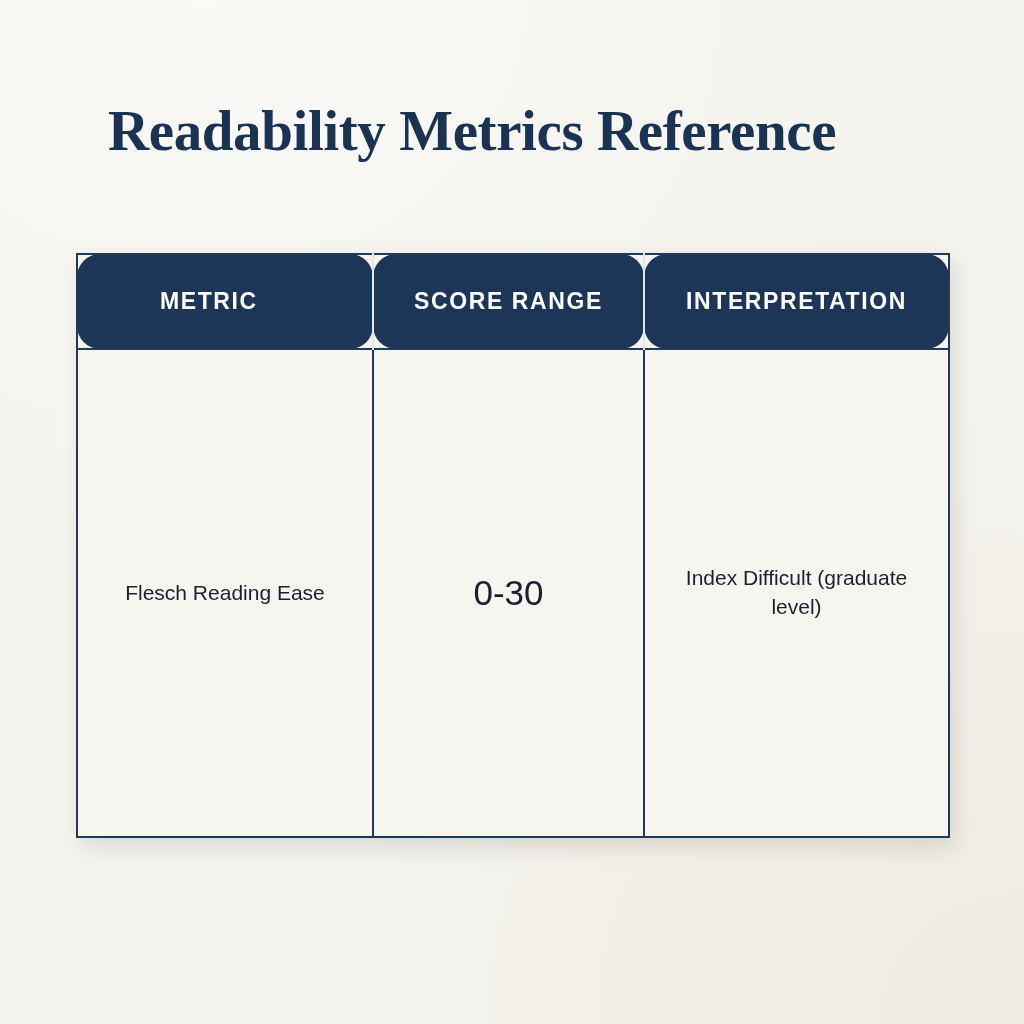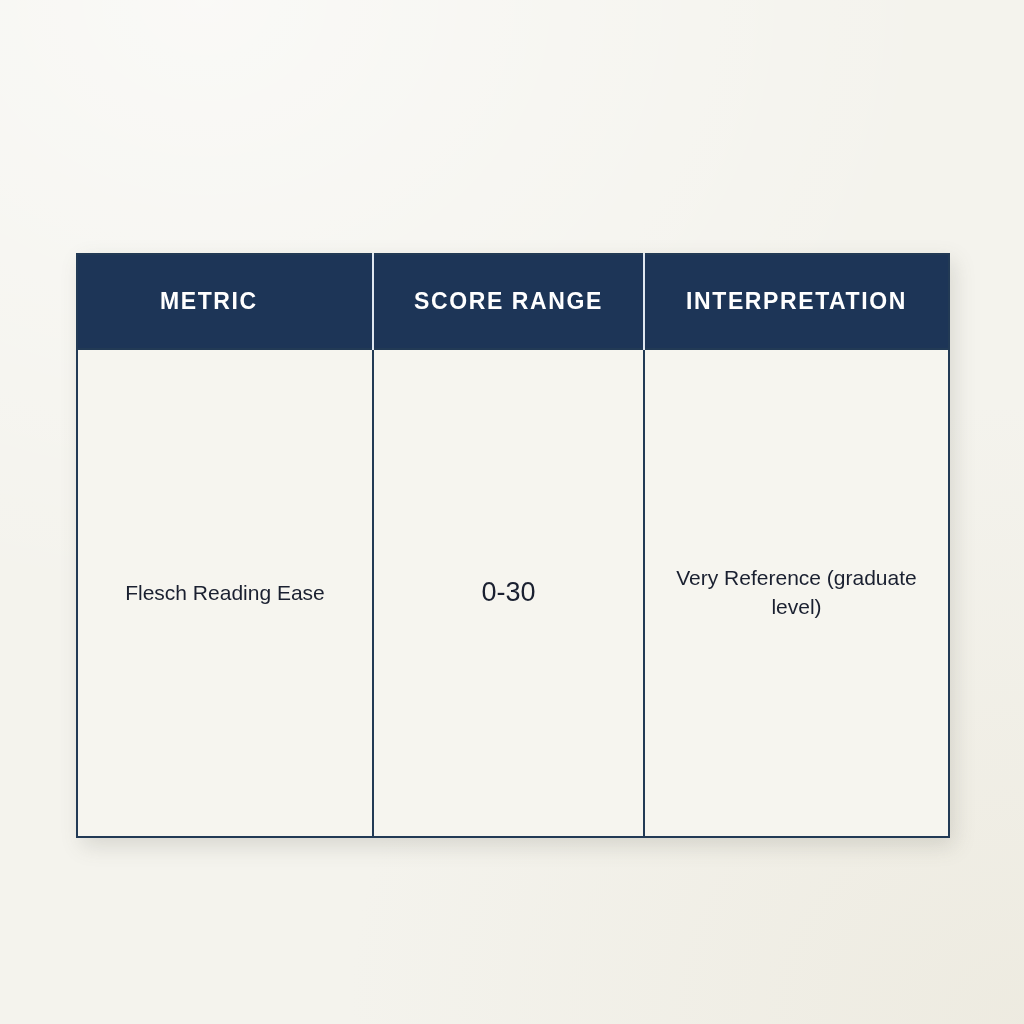--- a/index.html
+++ b/index.html
@@ -69,20 +69,21 @@
     color: #ffffff;
     font-size: 23px;
     font-weight: 700;
     letter-spacing: 1.6px;
     height: 95px;
     padding: 0 14px;
     text-align: center;
     vertical-align: middle;
     border-right: 2px solid #dfe7f0;
     box-sizing: border-box;
+    border-radius: 23px;
   }
   thead th:last-child { border-right: none; }
   thead th.th-metric { text-align: left; padding-left: 82px; }
 
   tbody td {
     height: 163px;
     font-size: 21px;
     line-height: 1.38;
     color: #1a2030;
     text-align: center;
@@ -90,47 +91,48 @@
     padding: 8px 22px;
     border-right: 2px solid #223a55;
     border-top: 2px solid #223a55;
     box-sizing: border-box;
   }
   tbody td:last-child { border-right: none; }
 
   tbody tr.row-odd  td { background: #f6f5ef; }
   tbody tr.row-even td { background: #e8e9ec; }
 
-  tbody td.cell-score { font-size: 27px; }
+  tbody td.cell-score { font-size: 35px; }
 </style>
 </head>
 <body>
 
 <div class="paper-tint"></div>
 
 <div class="page">
 
+  <div class="page-title">Readability Metrics Reference</div>
 
   <div class="table-wrap">
     <table class="metrics">
       <colgroup>
         <col class="c-metric">
         <col class="c-score">
         <col class="c-interp">
       </colgroup>
       <thead>
         <tr>
           <th class="th-metric">METRIC</th>
           <th>SCORE RANGE</th>
           <th>INTERPRETATION</th>
         </tr>
       </thead>
       <tbody>
         <tr class="row-odd">
           <td class="cell-metric">Flesch Reading Ease</td>
           <td class="cell-score">0-30</td>
-          <td class="cell-interp">Very Reference (graduate level)</td>
+          <td class="cell-interp">Index Difficult (graduate level)</td>
         </tr>
       </tbody>
     </table>
   </div>
 
 </div>
 
 </body></html>

